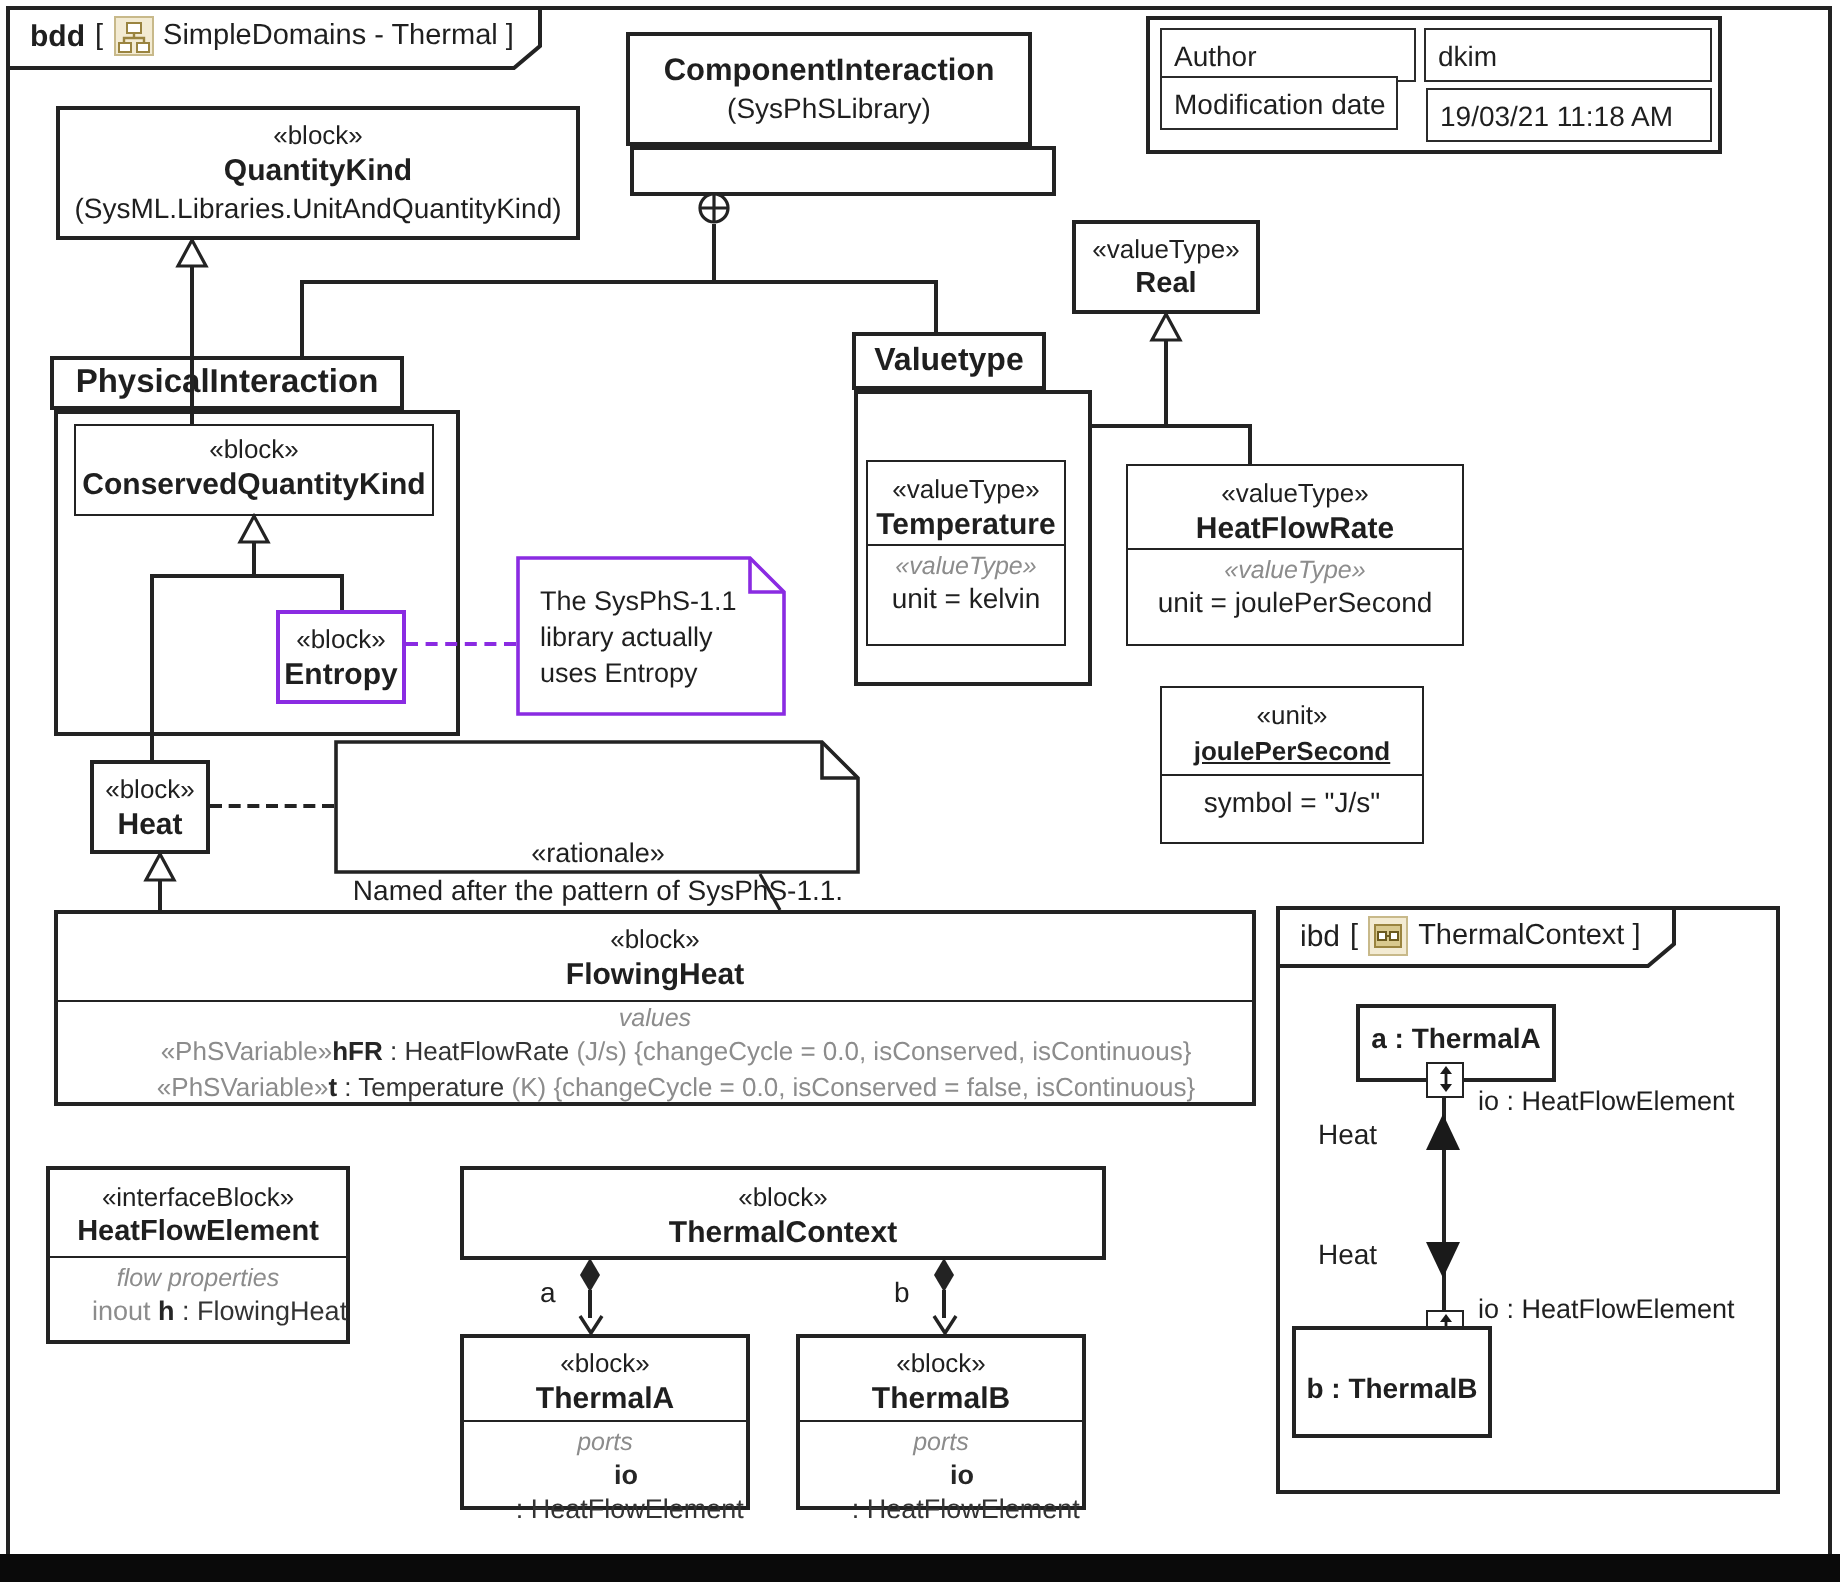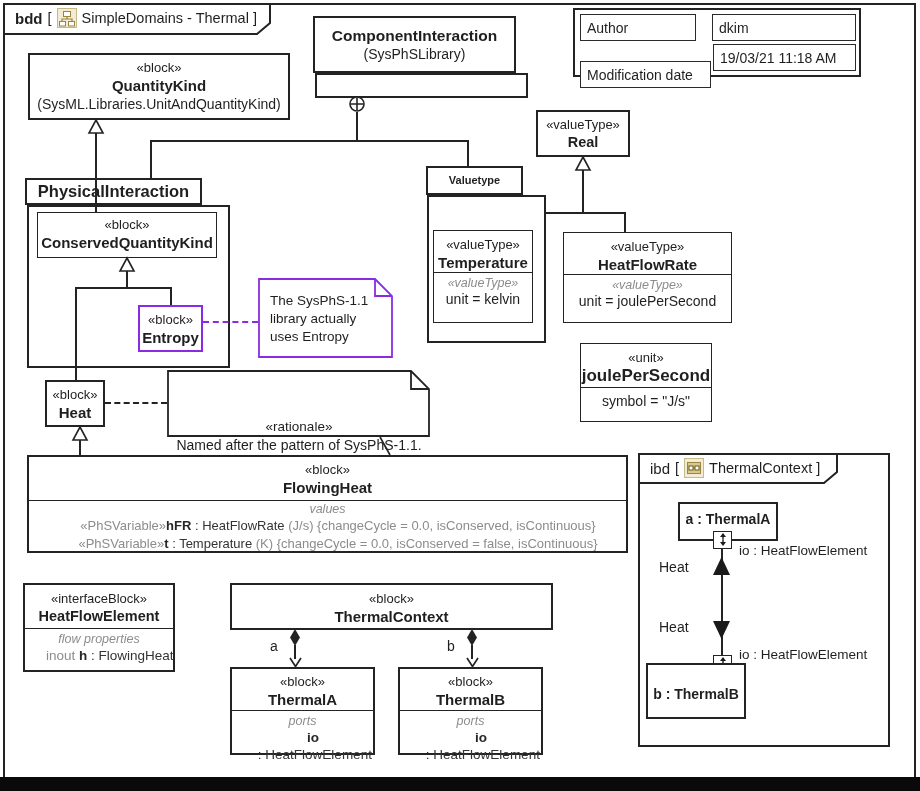--- a/index.html
+++ b/index.html
@@ -47,23 +47,23 @@
       <rect x="0.5" y="0.5" width="19" height="19" fill="#f3ebd3" stroke="#c8b98a"></rect>
       <path d="M10,8 V11 M5,14 V11 H15 V14" stroke="#9a8440" fill="none" stroke-width="1.2"></path>
       <rect x="6.5" y="3.5" width="7" height="5" fill="#fff" stroke="#9a8440"></rect>
       <rect x="2.5" y="13.5" width="6" height="4.5" fill="#fff" stroke="#9a8440"></rect>
       <rect x="11.5" y="13.5" width="6" height="4.5" fill="#fff" stroke="#9a8440"></rect>
     </svg>
     <span><span>SimpleDomains - Thermal</span> <span>]</span></span>
   </div>
 
   <div class="box" style="left:573px;top:8px;width:288px;height:69px;border-width:2px;"></div>
-  <div class="metacell" style="left:580px;top:14px;width:116px;height:27px;">Author</div>
+  <div class="metacell" style="left:580px;top:14px;width:128px;height:27px;">Author</div>
   <div class="metacell" style="left:712px;top:14px;width:144px;height:27px;">dkim</div>
-  <div class="metacell" style="left:580px;top:61px;width:131px;height:27px;">Modification date</div>
+  <div class="metacell" style="left:580px;top:38px;width:119px;height:27px;">Modification date</div>
   <div class="metacell" style="left:713px;top:44px;width:143px;height:27px;">19/03/21 11:18 AM</div>
 
   <div class="box cen" style="left:313px;top:16px;width:203px;height:57px;padding-top:8px;">
     <div class="bname" style="font-size:15.5px;">ComponentInteraction</div>
     <div class="sub">(SysPhSLibrary)</div>
   </div>
   <div class="box" style="left:315px;top:73px;width:213px;height:25px;"></div>
 
   <svg class="shape" style="left:349px;top:96px;" width="16" height="16">
     <circle cx="8" cy="8" r="7" fill="#fff" stroke="#232323" stroke-width="1.6"></circle>
@@ -147,21 +147,21 @@
   </div>
   <svg class="shape" style="left:576px;top:157px;" width="14" height="13">
     <polygon points="7,0 14,13 0,13" fill="#fff" stroke="#232323" stroke-width="1.6"></polygon>
   </svg>
   <div class="vl" style="left:582px;top:170px;height:43px;"></div>
   <div class="hl" style="left:483px;top:212px;width:143px;"></div>
   <div class="vl" style="left:483px;top:212px;height:19px;"></div>
   <div class="vl" style="left:624px;top:212px;height:21px;"></div>
 
   <div class="box cen" style="left:426px;top:166px;width:97px;height:29px;">
-    <div style="font-size:11px;font-weight:bold;line-height:25px;">Valuetype</div>
+    <div style="font-size:16px;font-weight:bold;line-height:25px;">Valuetype</div>
   </div>
   <div class="box" style="left:427px;top:195px;width:119px;height:148px;"></div>
 
   <div class="box thin cen" style="left:433px;top:230px;width:100px;height:93px;">
     <div style="padding-top:5px;height:41px;box-sizing:border-box;">
       <div class="stype">«valueType»</div>
       <div class="bname">Temperature</div>
     </div>
     <div class="sep" style="padding-top:3px;">
       <div class="small gray it">«valueType»</div>
@@ -176,21 +176,21 @@
     </div>
     <div class="sep" style="padding-top:3px;">
       <div class="small gray it">«valueType»</div>
       <div class="sub">unit = joulePerSecond</div>
     </div>
   </div>
 
   <div class="box thin cen" style="left:580px;top:343px;width:132px;height:79px;">
     <div style="padding-top:5px;height:43px;box-sizing:border-box;">
       <div class="stype">«unit»</div>
-      <div class="bname" style="font-size:17px;">joulePerSecond</div>
+      <div class="bname" style="font-size:13px;text-decoration:underline;">joulePerSecond</div>
     </div>
     <div class="sep" style="padding-top:4px;">
       <div class="sub">symbol = "J/s"</div>
     </div>
   </div>
 
   <div class="box" style="left:27px;top:455px;width:601px;height:98px;">
     <div class="cen" style="padding-top:4px;height:43px;box-sizing:border-box;">
       <div class="stype">«block»</div>
       <div class="bname">FlowingHeat</div>

